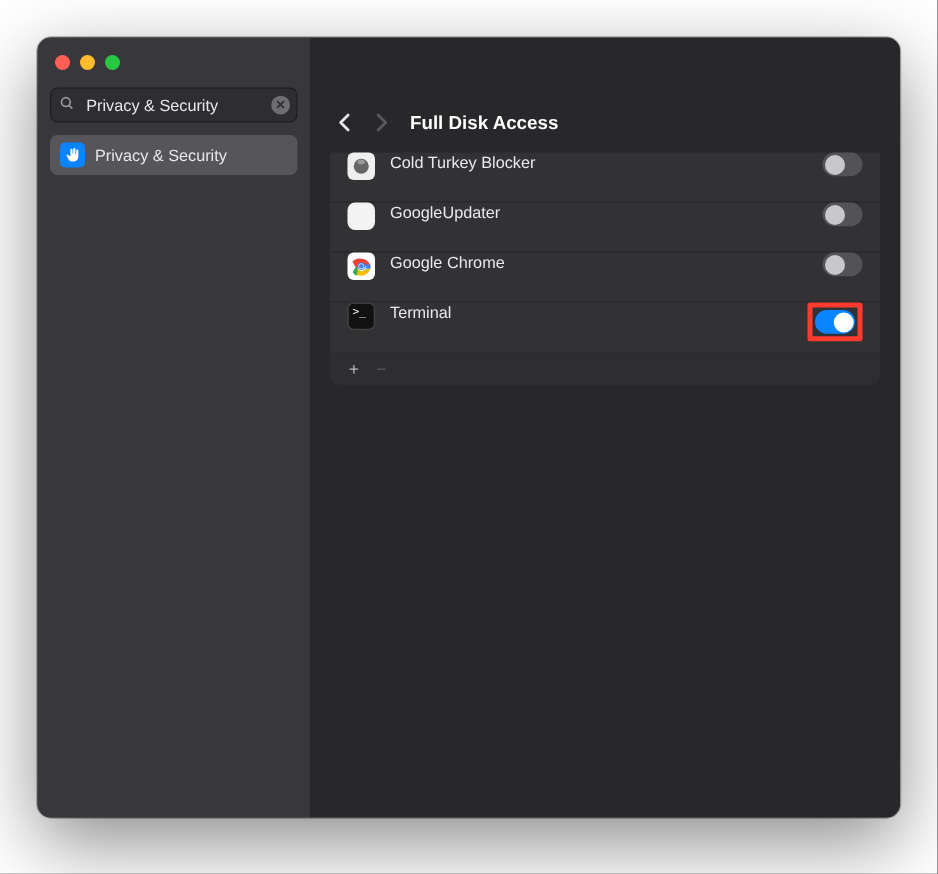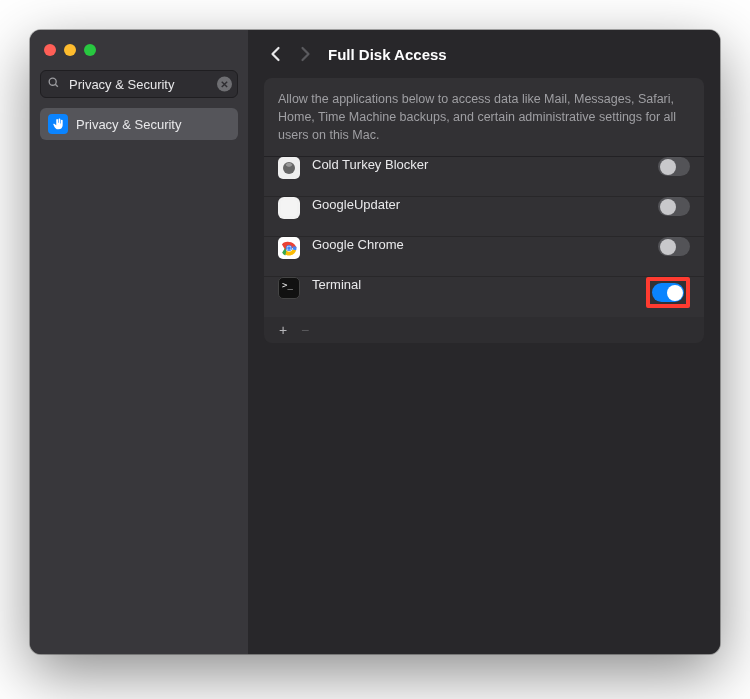--- a/index.html
+++ b/index.html
@@ -90,20 +90,21 @@
       background: #28272a;
       display: flex;
       flex-direction: column;
     }
     .titlebar {
       height: 48px;
       display: flex;
       align-items: center;
       gap: 8px;
       padding: 0 16px;
+      margin-top: 44px;
     }
     .nav-btn {
       width: 22px; height: 26px;
       display: flex; align-items: center; justify-content: center;
       color: #e8e8ea;
       cursor: pointer;
       border-radius: 4px;
     }
     .nav-btn.disabled { color: #5a5a5e; cursor: default; }
     .page-title {
@@ -237,21 +238,20 @@
       </div>
       <div class="nav-btn disabled">
         <svg width="11" height="16" viewBox="0 0 10 16" fill="none" stroke="currentColor" stroke-width="2.2" stroke-linecap="round" stroke-linejoin="round">
             <polyline points="2,2 8,8 2,14"></polyline>
           </svg>
       </div>
       <div class="page-title">Full Disk Access</div>
     </div>
 
     <div class="content">
-      <div class="desc-box">Allow the applications below to access data like Mail, Messages, Safari, Home, Time Machine backups, and certain administrative settings for all users on this Mac.</div>
 
       <div class="app-list" id="app-list">
           <div class="app-row">
             <div class="app-icon ic-blocker">
               <svg width="16" height="16" viewBox="0 0 24 24">
                 <circle cx="12" cy="12" r="9" fill="#666"></circle>
                 <circle cx="12" cy="12" r="9" fill="none" stroke="#888" stroke-width="0"></circle>
                 <path d="M12 4c2 0 4 1 5 3-1 2-3 3-5 3s-4-1-5-3c1-2 3-3 5-3z" fill="#999"></path>
               </svg>
             </div>

